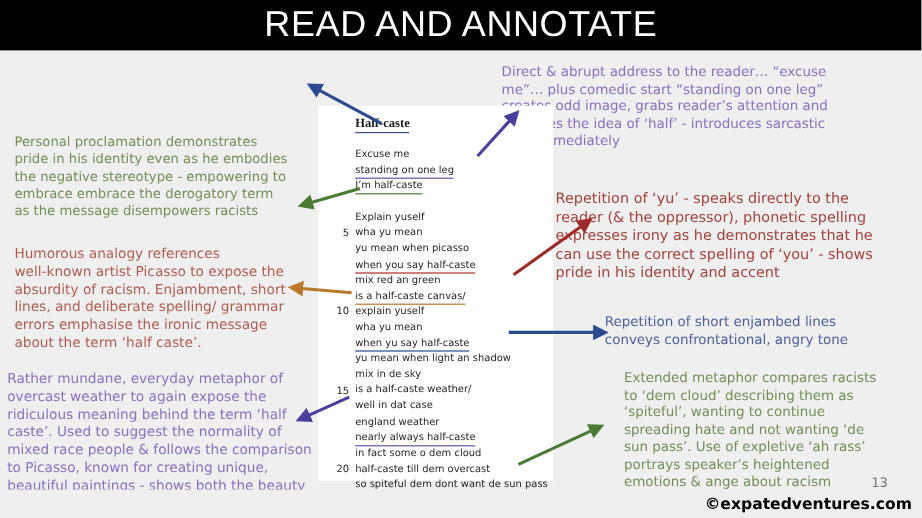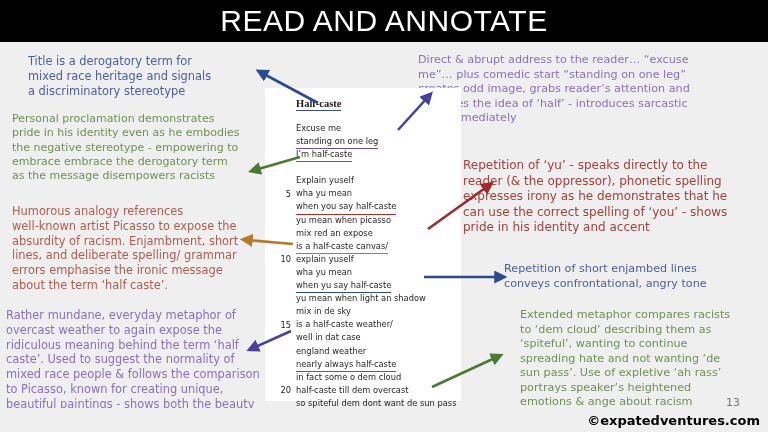--- a/index.html
+++ b/index.html
@@ -101,23 +101,20 @@
 </style>
 </head>
 <body>
 
 <div class="slide">
 
   <div class="titlebar">
     <div class="title">READ AND ANNOTATE</div>
   </div>
 
-  <div class="ann blue" id="ann-title">Title is a derogatory term for
-mixed race heritage and signals
-a discriminatory stereotype</div>
   <div class="ann green" id="ann-proclamation">Personal proclamation demonstrates
 pride in his identity even as he embodies
 the negative stereotype - empowering to
 embrace embrace the derogatory term
 as the message disempowers racists</div>
   <div class="ann brown" id="ann-picasso">Humorous analogy references
 well-known artist Picasso to expose the
 absurdity of racism. Enjambment, short
 lines, and deliberate spelling/ grammar
 errors emphasise the ironic message
@@ -159,23 +156,23 @@
           <div class="ln" style="top: 196.5px;">15</div>
           <div class="ln" style="top: 262px; text-align: right;">20</div>
         </div>
       <div class="poem-lines" id="poem-lines">
           <div class="pl"><span class="txt">Excuse me</span></div>
           <div class="pl u-purple"><span class="txt">standing on one leg</span></div>
           <div class="pl u-green"><span class="txt">I’m half-caste</span></div>
           <div class="pl gap"><span class="txt"></span></div>
           <div class="pl"><span class="txt">Explain yuself</span></div>
           <div class="pl"><span class="txt">wha yu mean</span></div>
+          <div class="pl"><span class="txt">yu mean when picasso</span></div>
           <div class="pl u-red"><span class="txt">when you say half-caste</span></div>
-          <div class="pl"><span class="txt">yu mean when picasso</span></div>
-          <div class="pl"><span class="txt">mix red an expose</span></div>
+          <div class="pl"><span class="txt">mix red an green</span></div>
           <div class="pl u-orange"><span class="txt">is a half-caste canvas/</span></div>
           <div class="pl"><span class="txt">explain yuself</span></div>
           <div class="pl"><span class="txt">wha yu mean</span></div>
           <div class="pl u-blue"><span class="txt">when yu say half-caste</span></div>
           <div class="pl"><span class="txt">yu mean when light an shadow</span></div>
           <div class="pl"><span class="txt">mix in de sky</span></div>
           <div class="pl"><span class="txt">is a half-caste weather/</span></div>
           <div class="pl"><span class="txt">well in dat case</span></div>
           <div class="pl"><span class="txt">england weather</span></div>
           <div class="pl u-purple"><span class="txt">nearly always half-caste</span></div>

